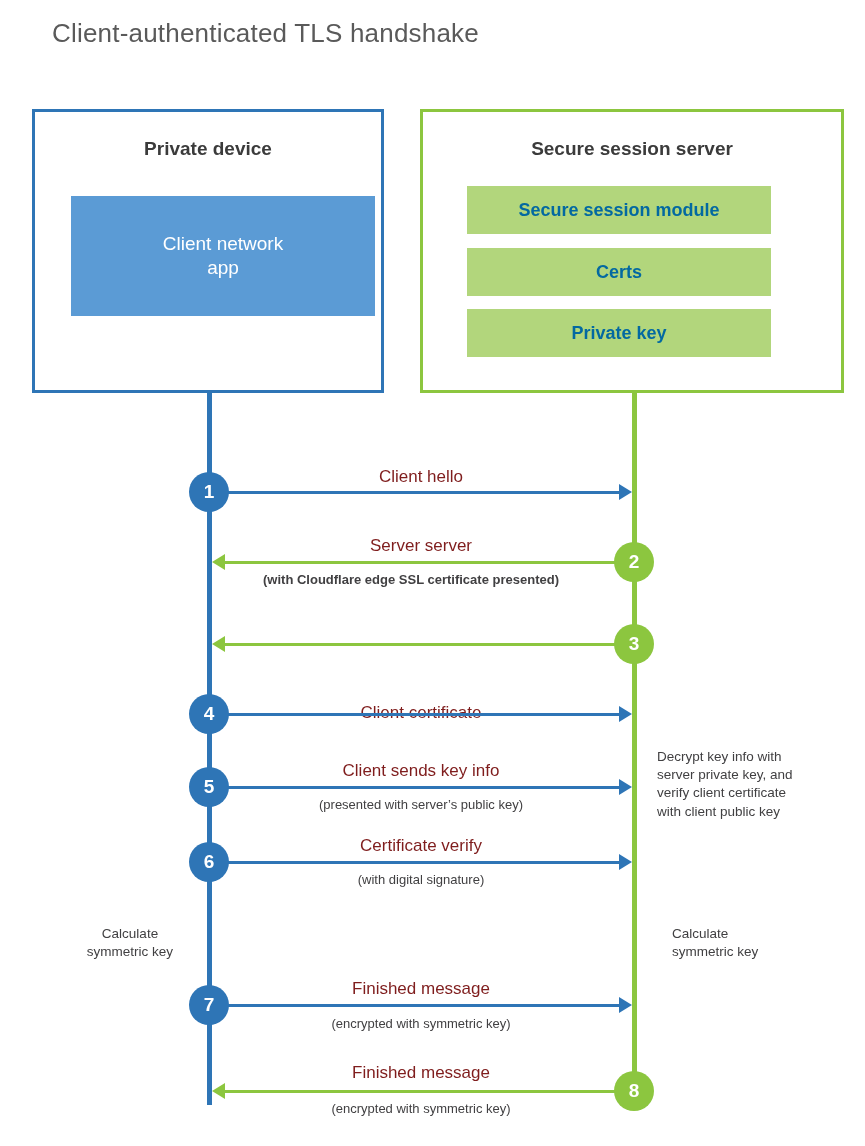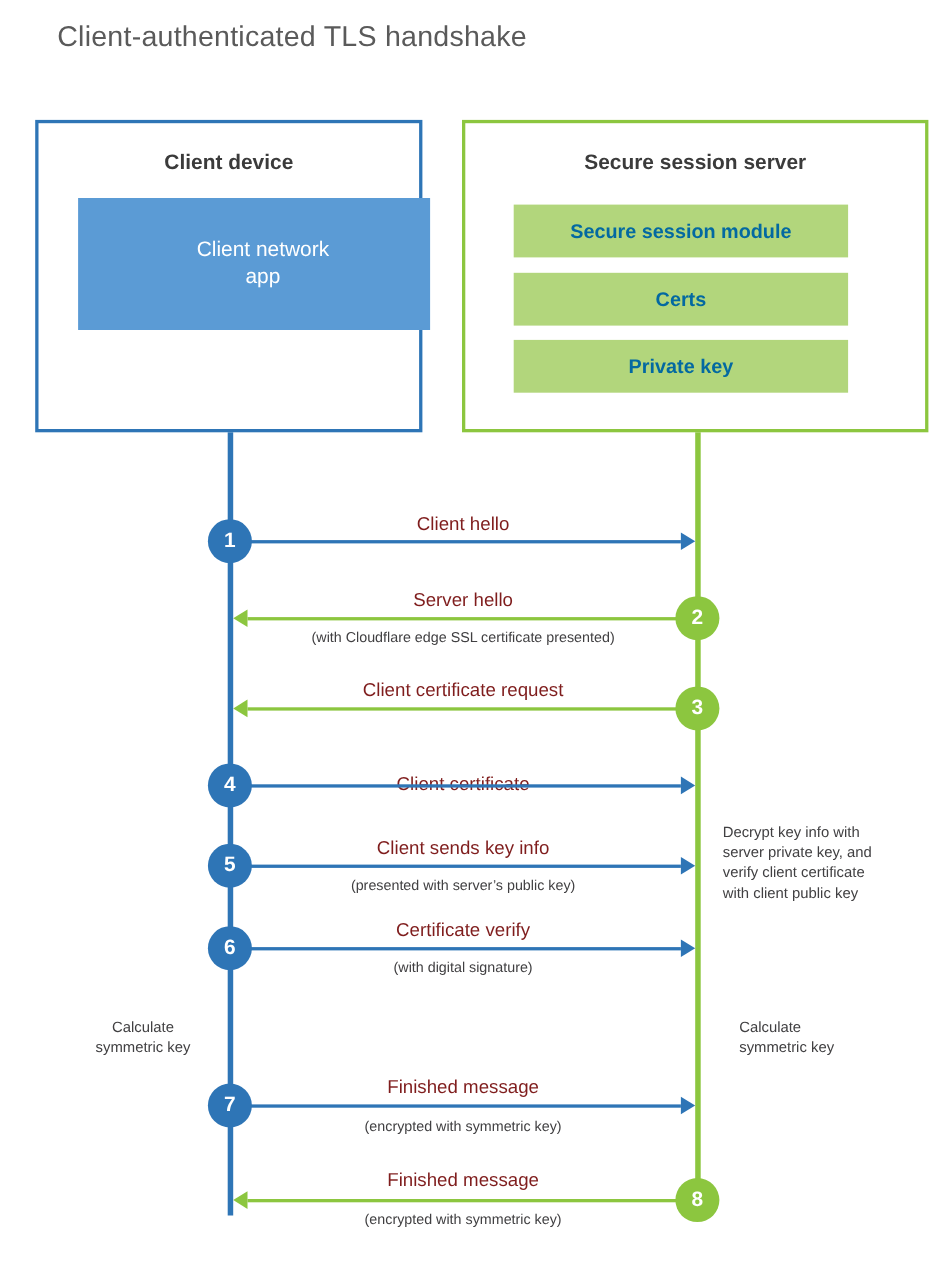--- a/index.html
+++ b/index.html
@@ -21,26 +21,25 @@
   .party-box{position:absolute;background:#ffffff;box-sizing:border-box;}
   .client-box{left:32px;top:109px;width:352px;height:284px;border:3px solid #2e75b6;}
   .server-box{left:420px;top:109px;width:424px;height:284px;border:3px solid #8cc63f;}
 
   .box-title{
     position:absolute;left:0;right:0;top:26px;text-align:center;
     font-size:19px;font-weight:bold;color:#3b3b3b;
   }
 
   .client-app{
-    position:absolute;left:36px;top:68px;width:304px;height:120px;
+    position:absolute;left:36px;top:84px;width:304px;height:120px;
     background:#5b9bd5;color:#ffffff;
     display:flex;align-items:center;justify-content:center;text-align:center;
     font-size:19px;line-height:1.25;font-weight:400;
     white-space:pre-line;
-    padding-left:16px;
   }
 
   .srv-bar{
     position:absolute;left:44px;width:304px;height:48px;
     background:#b2d67c;color:#0369a1;
     display:flex;align-items:center;justify-content:center;
     font-size:18px;font-weight:700;
   }
   .srv-bar.b0{top:74px;}
   .srv-bar.b1{top:136px;}
@@ -86,47 +85,46 @@
   .side-note.right-align{text-align:center;}
 </style>
 </head>
 <body>
 
 <div id="stage">
 
   <div class="title">Client-authenticated TLS handshake</div>
 
   <div class="party-box client-box">
-    <div class="box-title">Client device</div>
+    <div class="box-title">Private device</div>
     <div class="client-app">Client network
 app</div>
   </div>
 
   <div class="party-box server-box">
     <div class="box-title">Secure session server</div>
     <div class="srv-bar b0">Secure session module</div>
     <div class="srv-bar b1">Certs</div>
     <div class="srv-bar b2">Private key</div>
   </div>
 
   <div class="lifeline client"></div>
   <div class="lifeline server"></div>
 
   <div class="msg-label" style="left:210px;top:467px;width:422px;">Client hello</div>
   <div class="arrow-line blue" style="left:209px;top:491px;width:410px;"></div>
   <div class="arrow-head right" style="left:619px;top:484px;"></div>
   <div class="step-circle blue" style="left:189px;top:472px;">1</div>
 
-  <div class="msg-label" style="left:210px;top:536px;width:422px;">Server hello</div>
+  <div class="msg-label" style="left:210px;top:536px;width:422px;">Server server</div>
   <div class="arrow-line green" style="left:225px;top:561px;width:409px;"></div>
   <div class="arrow-head left" style="left:212px;top:554px;"></div>
-  <div class="msg-sub" style="left:210px;top:572px;width:422px;">(with Cloudflare edge SSL certificate presented)</div>
+  <div class="msg-sub" style="left:200px;top:572px;width:422px;font-weight:bold;">(with Cloudflare edge SSL certificate presented)</div>
   <div class="step-circle green" style="left:614px;top:542px;">2</div>
 
-  <div class="msg-label" style="left:210px;top:618px;width:422px;">Client certificate request</div>
   <div class="arrow-line green" style="left:225px;top:643px;width:409px;"></div>
   <div class="arrow-head left" style="left:212px;top:636px;"></div>
   <div class="step-circle green" style="left:614px;top:624px;">3</div>
 
   <div class="msg-label" style="left:210px;top:688px;width:422px;margin-top:15px;">Client certificate</div>
   <div class="arrow-line blue" style="left:209px;top:713px;width:410px;"></div>
   <div class="arrow-head right" style="left:619px;top:706px;"></div>
   <div class="step-circle blue" style="left:189px;top:694px;">4</div>
 
   <div class="msg-label" style="left:210px;top:761px;width:422px;">Client sends key info</div>

